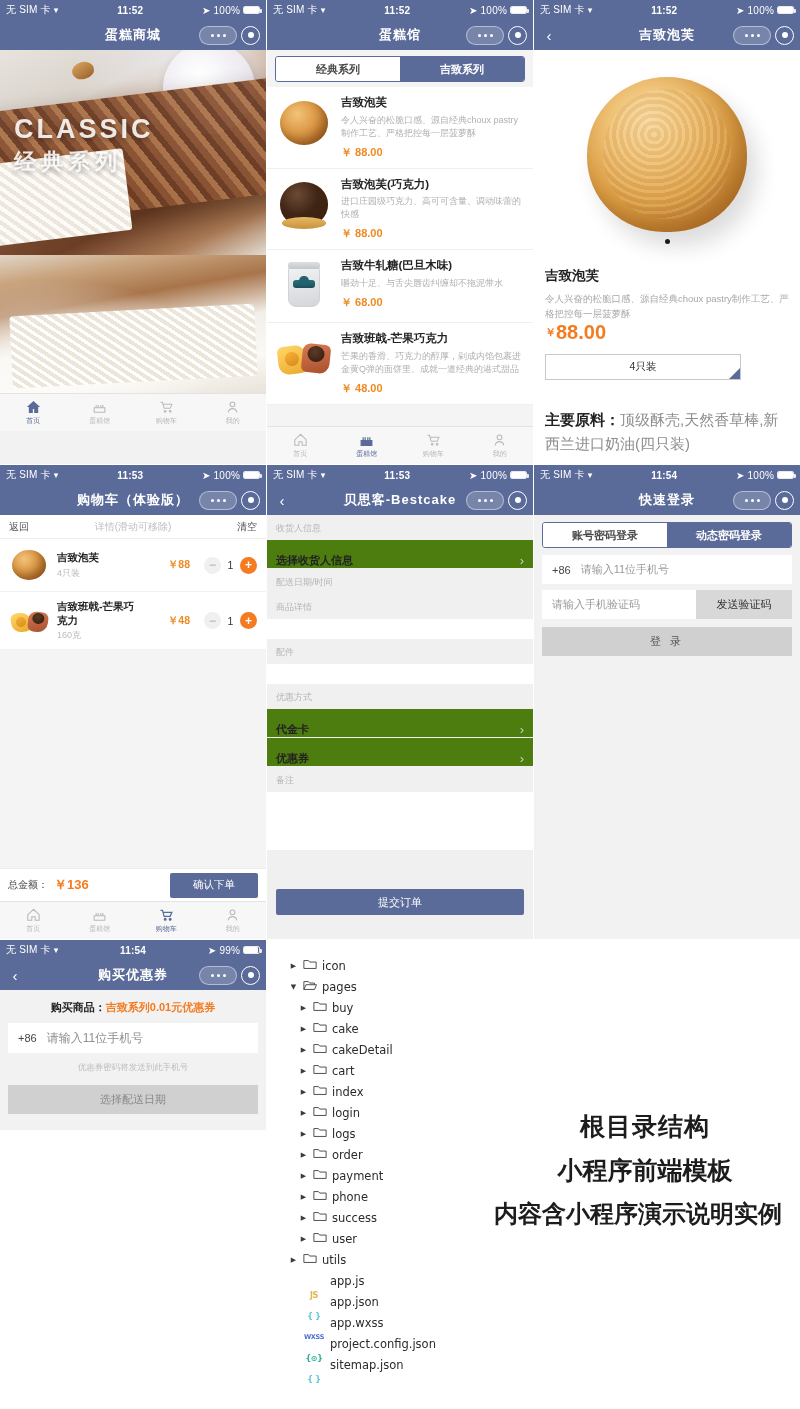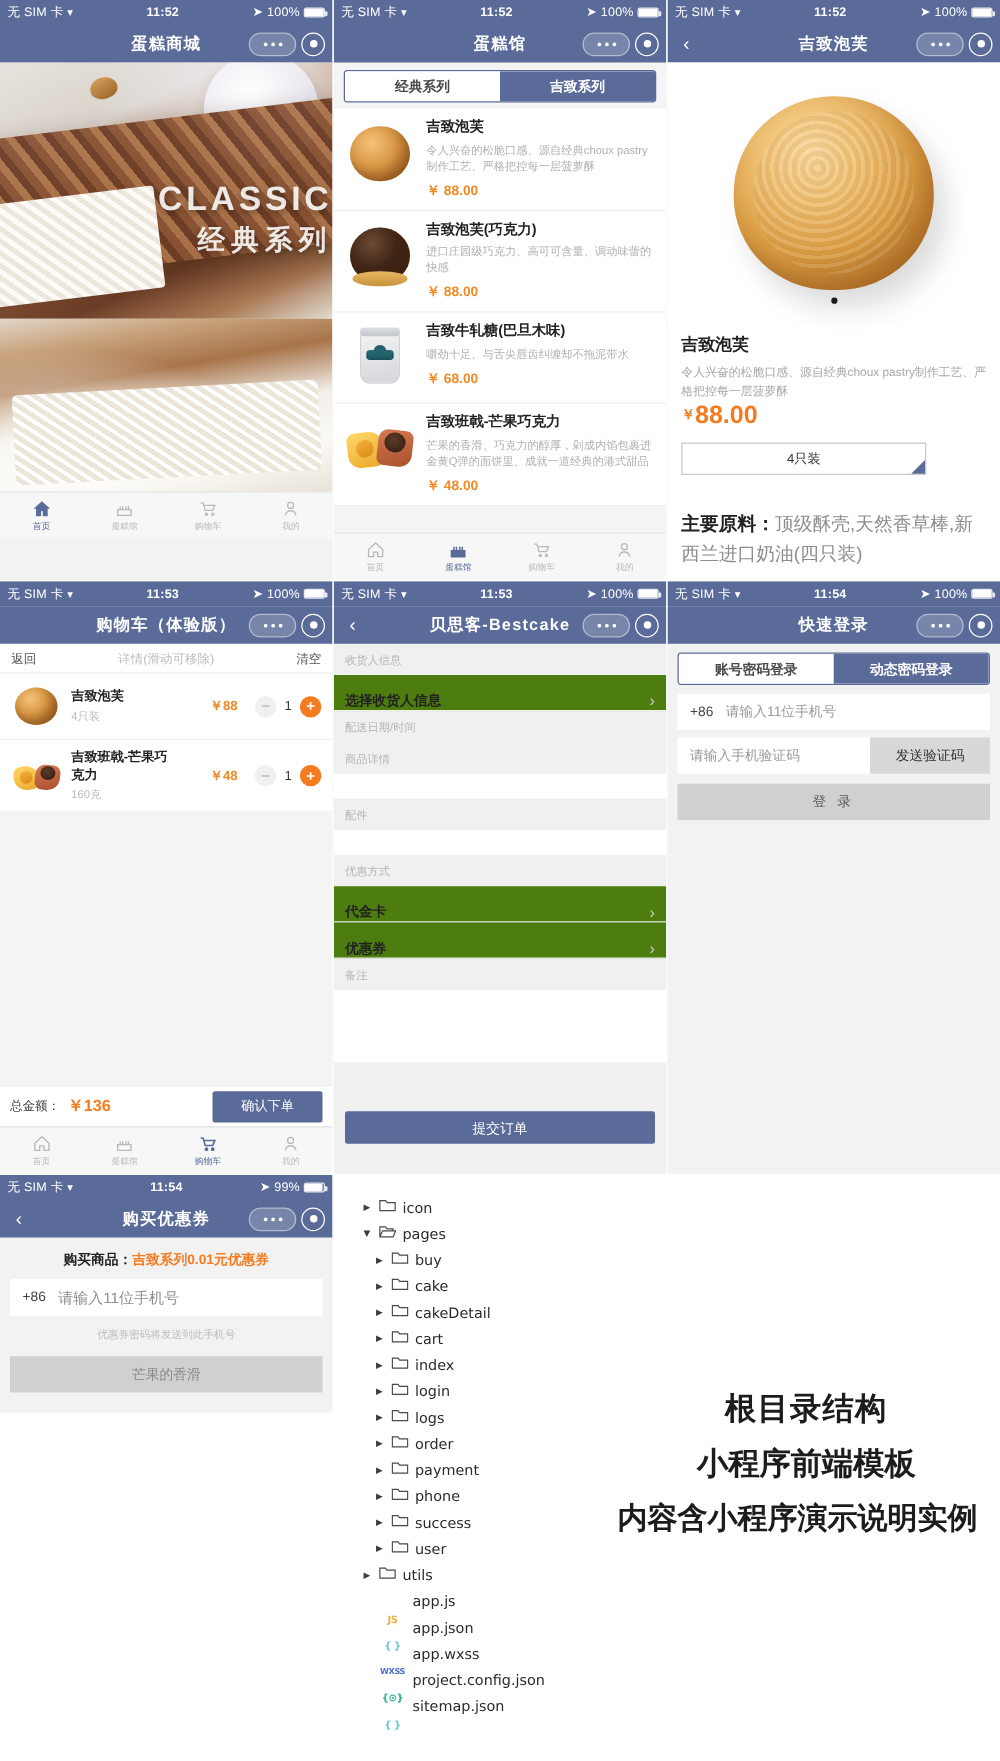--- a/index.html
+++ b/index.html
@@ -100,24 +100,23 @@
     position: absolute; left: 27%; top: 6%; width: 22px; height: 17px;
     border-radius: 50% 50% 46% 46%; background: linear-gradient(160deg,#d9a463,#9a6128);
     transform: rotate(-14deg);
   }
   .hero-cup {
     position: absolute; right: 4%; top: -4%; width: 92px; height: 92px;
     border-radius: 50%; background: radial-gradient(circle at 40% 35%, #ffffff 0%, #ece9f0 58%, #cfcfdb 100%);
     box-shadow: 0 3px 10px rgba(0,0,0,.12);
   }
   .hero-text {
-    position: absolute; left: 0; right: 0; top: 32%; text-align: right;
+    position: absolute; left: 14px; right: 0; top: 32%; text-align: left;
     color: rgba(255,255,255,.88); text-shadow: 0 2px 5px rgba(0,0,0,.35);
     pointer-events: none;
-    margin-top: 30px;
   }
   .hero-text .en { font-size: 27px; font-weight: 700; letter-spacing: 3px; line-height: 1; }
   .hero-text .cn { font-size: 22px; font-weight: 700; letter-spacing: 5px; margin-top: 4px; }
   .hero2 {
     height: 138px;
     background:
       radial-gradient(ellipse at 20% 80%, #fdfcf9 0%, rgba(253,252,249,0) 55%),
       linear-gradient(170deg, #e1d6c8 0%, #c9a47e 16%, #a8744a 34%, #f2efe9 56%, #fbf9f5 78%, #e9e3d9 100%);
       position: relative; overflow: hidden;
   }
@@ -855,21 +854,21 @@
       </div>
     </div>
     <div class="cp-title">
       <span>购买商品：</span><em>吉致系列0.01元优惠券</em>
     </div>
     <div class="cp-field">
       <span class="cc">+86</span>
       <span class="ph">请输入11位手机号</span>
     </div>
     <div class="cp-hint">优惠券密码将发送到此手机号</div>
-    <div class="cp-btn">芒果的香滑</div>
+    <div class="cp-btn">选择配送日期</div>
   </div>
 
   <div id="tree">
     <div class="trow" style="padding-left:22px">
       <span class="arrow">▶</span>
       <span class="fld">
         <svg width="14" height="11" viewBox="0 0 16 12" fill="none" stroke="#4a4a4a" stroke-width="1.1">
             <path d="M1 3.2V10.5h14V3.2H7.6L6.2 1.5H1z"></path>
           </svg>
       </span>

